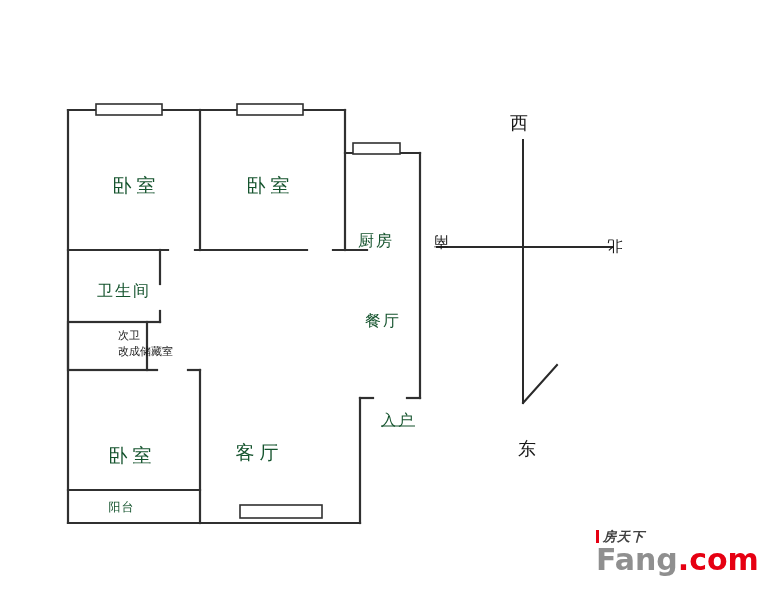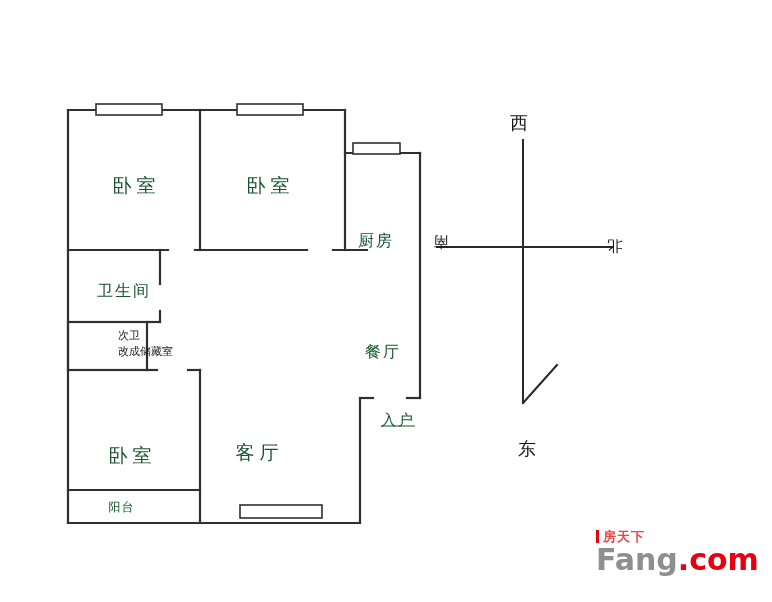--- a/index.html
+++ b/index.html
@@ -83,39 +83,39 @@
       <line x1="523" y1="140" x2="523" y2="403"></line>
       <line x1="437" y1="247" x2="612" y2="247"></line>
       <line x1="523" y1="403" x2="557" y2="365"></line>
     </g>
   </svg>
 
   <div class="label room-lg" style="left:134px; top:185px;">卧室</div>
   <div class="label room-lg" style="left:268px; top:185px;">卧室</div>
   <div class="label room-md" style="left:375px; top:209px;margin-top:32px;">厨房</div>
   <div class="label room-md" style="left:123px; top:291px;">卫生间</div>
-  <div class="label room-md" style="left:382px; top:321px;margin-top:31px;">餐厅</div>
+  <div class="label room-md" style="left:382px; top:321px;">餐厅</div>
   <div class="label entry" style="left:397px; top:420px;">入户</div>
   <div class="label room-lg" style="left:130px; top:455px;">卧室</div>
   <div class="label room-lg" style="left:257px; top:452px;">客厅</div>
   <div class="label room-sm" style="left:121px; top:507px;">阳台</div>
 
   <div class="storage-text">
     <div>次卫</div>
     <div>改成储藏室</div>
   </div>
 
   <div class="label compass-char" style="left:519px; top:123px;">西</div>
   <div class="label compass-char" style="left:527px; top:449px;">东</div>
   <div class="label compass-char rot" style="left:615px; top:245px;">北</div>
   <div class="label compass-char rot" style="left:441px; top:241px;">南</div>
 
   <div class="watermark">
     <div class="wm-top">
       <span class="wm-bar" style="background: rgb(230, 0, 18);"></span>
-      <span class="wm-cn" style="color: #ef4444;">房天下</span>
+      <span class="wm-cn" style="color: #404040; font-style: italic;">房天下</span>
     </div>
     <div class="wm-bottom">
       <span class="wm-en" style="color: rgb(143, 143, 143);">Fang</span><span class="wm-suffix" style="color: rgb(230, 0, 18);">.com</span>
     </div>
   </div>
 
 </div>
 
 </body></html>

